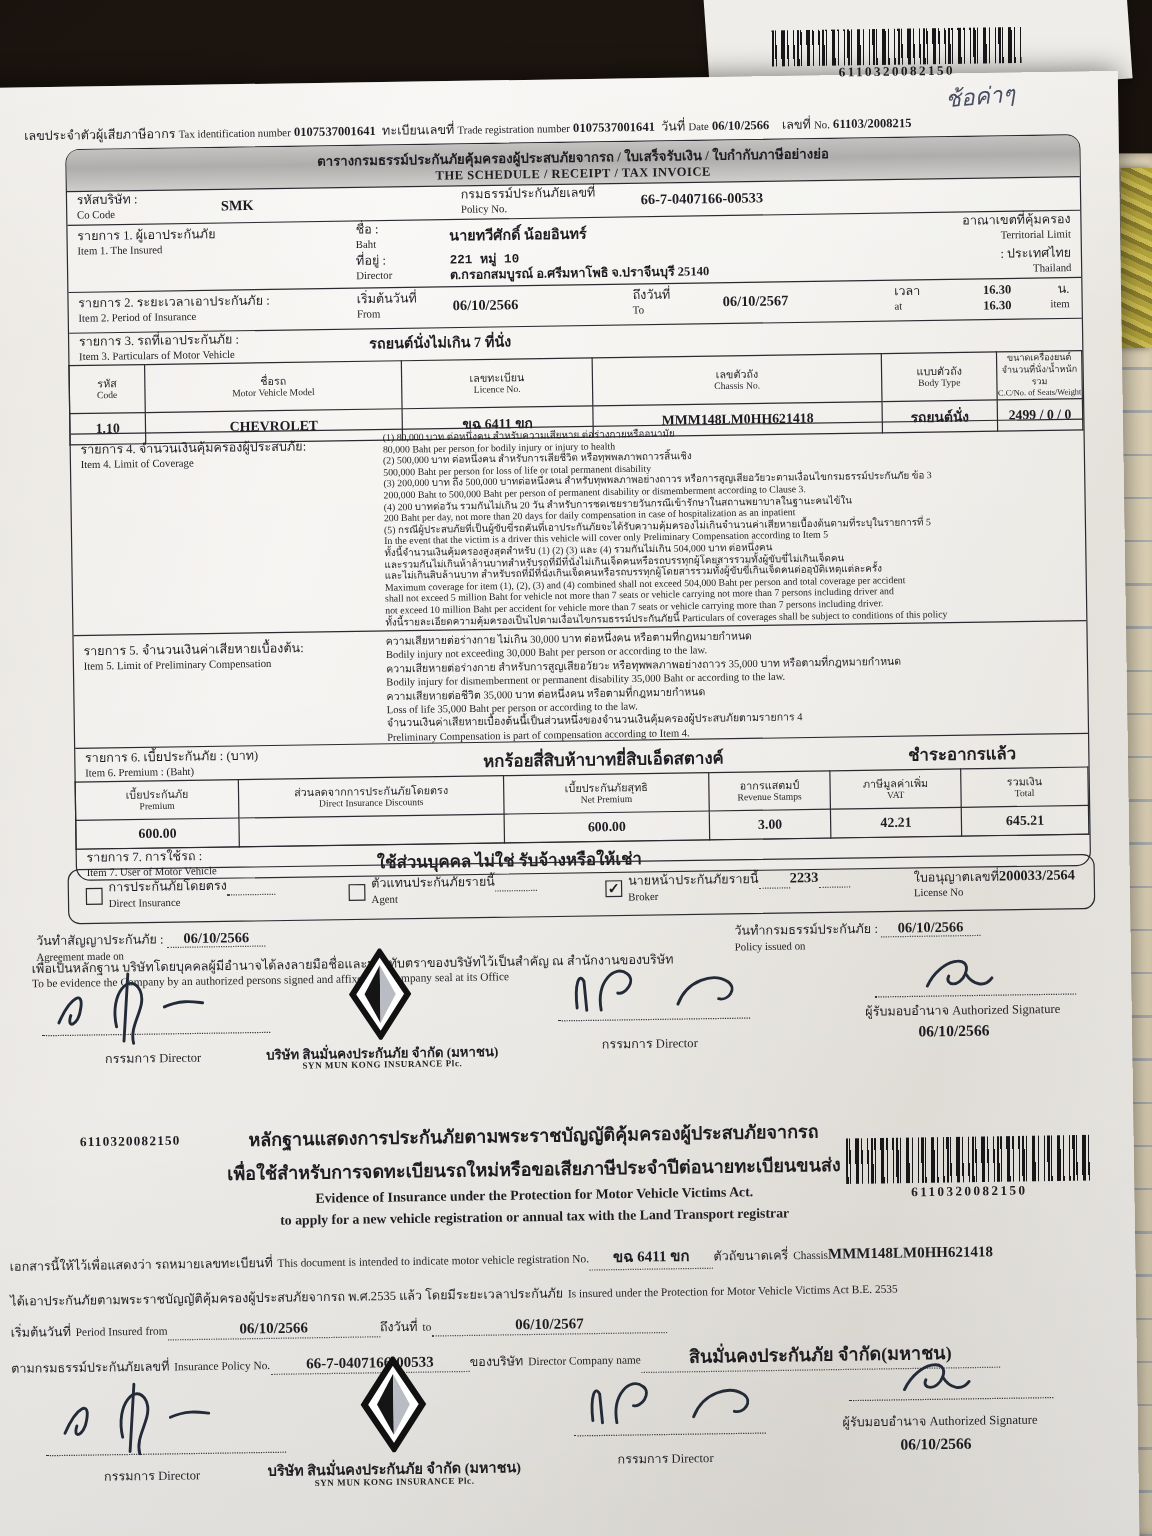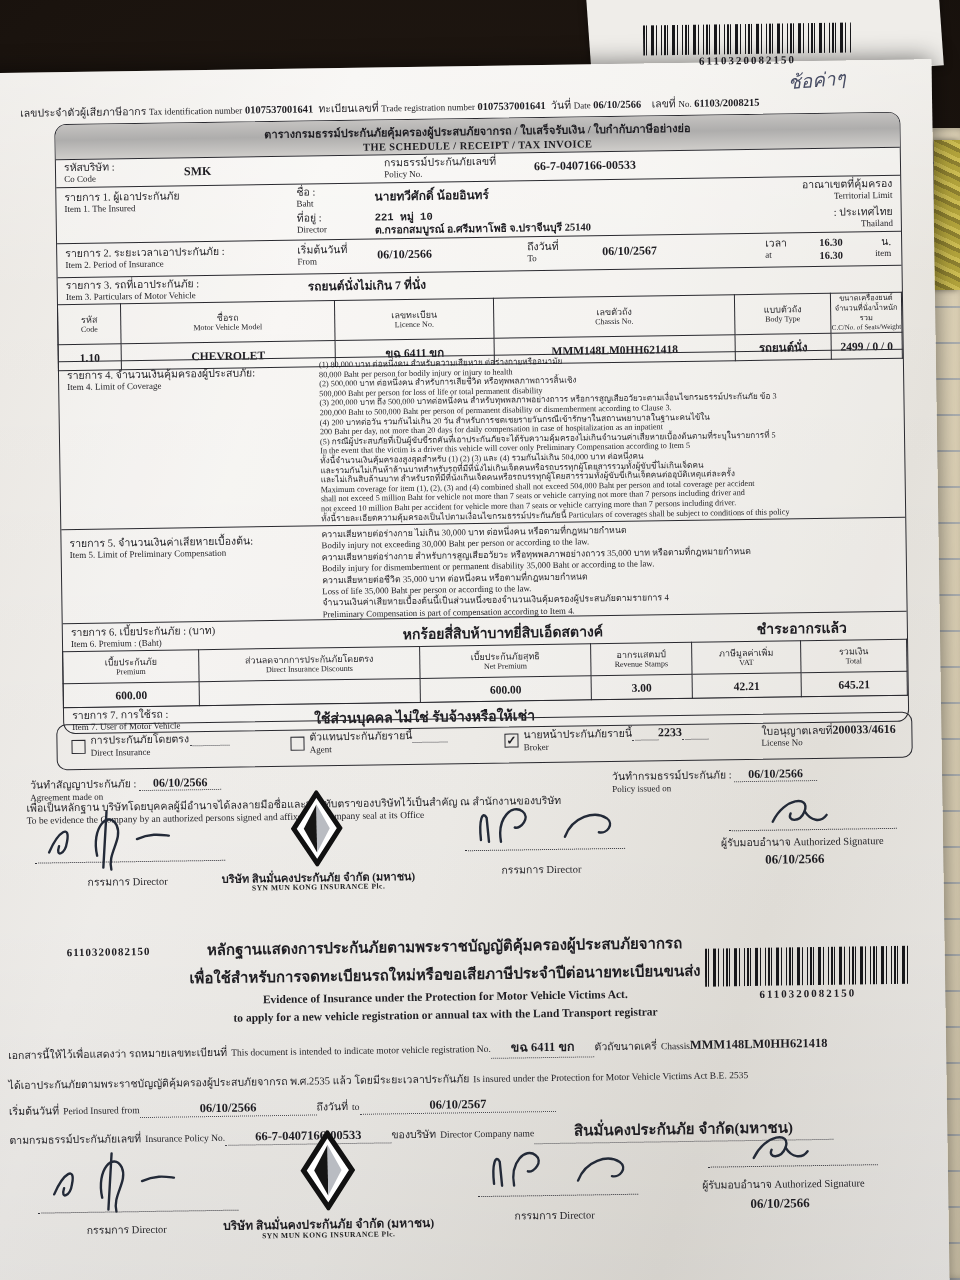--- a/index.html
+++ b/index.html
@@ -171,21 +171,21 @@
       <div class="lbl2 abs" style="left:240px;top:4px;">
         <span class="th">เริ่มต้นวันที่</span>
         <span class="en">From</span>
       </div>
       <div class="val abs" style="left:320px;top:8px;">06/10/2566</div>
       <div class="lbl2 abs" style="left:470px;top:4px;">
         <span class="th">ถึงวันที่</span>
         <span class="en">To</span>
       </div>
       <div class="val abs" style="left:545px;top:8px;">06/10/2567</div>
-      <div class="lbl2 abs" style="left:708px;top:4px;">
+      <div class="lbl2 abs" style="left:688px;top:4px;">
         <span class="th">เวลา</span>
         <span class="en">at</span>
       </div>
       <div class="abs th b" style="left:762px;top:4px;">16.30</div>
       <div class="abs th b" style="left:762px;top:17px;">16.30</div>
       <div class="lbl2 abs r" style="right:10px;top:4px;">
         <span class="th">น.</span>
         <span class="en">item</span>
       </div>
     </div>
@@ -370,21 +370,21 @@
     <span class="lbl2" style="margin-left:5px;width:155px;">
       <span class="th nw"><span>ตัวแทนประกันภัยรายนี้</span><span class="dot" style="display:inline-block;width:35px;">&nbsp;</span></span>
       <span class="en">Agent</span>
     </span>
     <span class="cbx" style="margin-left:40px;">✓</span>
     <span class="lbl2" style="margin-left:5px;width:210px;">
       <span class="th nw"><span>นายหน้าประกันภัยรายนี้</span><span class="dot" style="display:inline-block;width:26px;">&nbsp;</span><span class="b" style="font-size:12px;">2233</span><span class="dot" style="display:inline-block;width:26px;">&nbsp;</span></span>
       <span class="en">Broker</span>
     </span>
     <span class="lbl2" style="margin-left:28px;">
-      <span class="th nw"><span>ใบอนุญาตเลขที่</span><span class="b" style="font-size:12px;">200033/4616</span></span>
+      <span class="th nw"><span>ใบอนุญาตเลขที่</span><span class="b" style="font-size:12px;">200033/2564</span></span>
       <span class="en">License No</span>
     </span>
   </div>
 
   <div class="abs" style="left:28px;top:768px;">
     <span class="th nw"><span>วันทำสัญญาประกันภัย :</span>
     <span class="b dot" style="font-size:12px;padding:0 14px;">06/10/2566</span></span>
     <div class="en">Agreement made on</div>
   </div>
   <div class="abs" style="left:610px;top:768px;">

